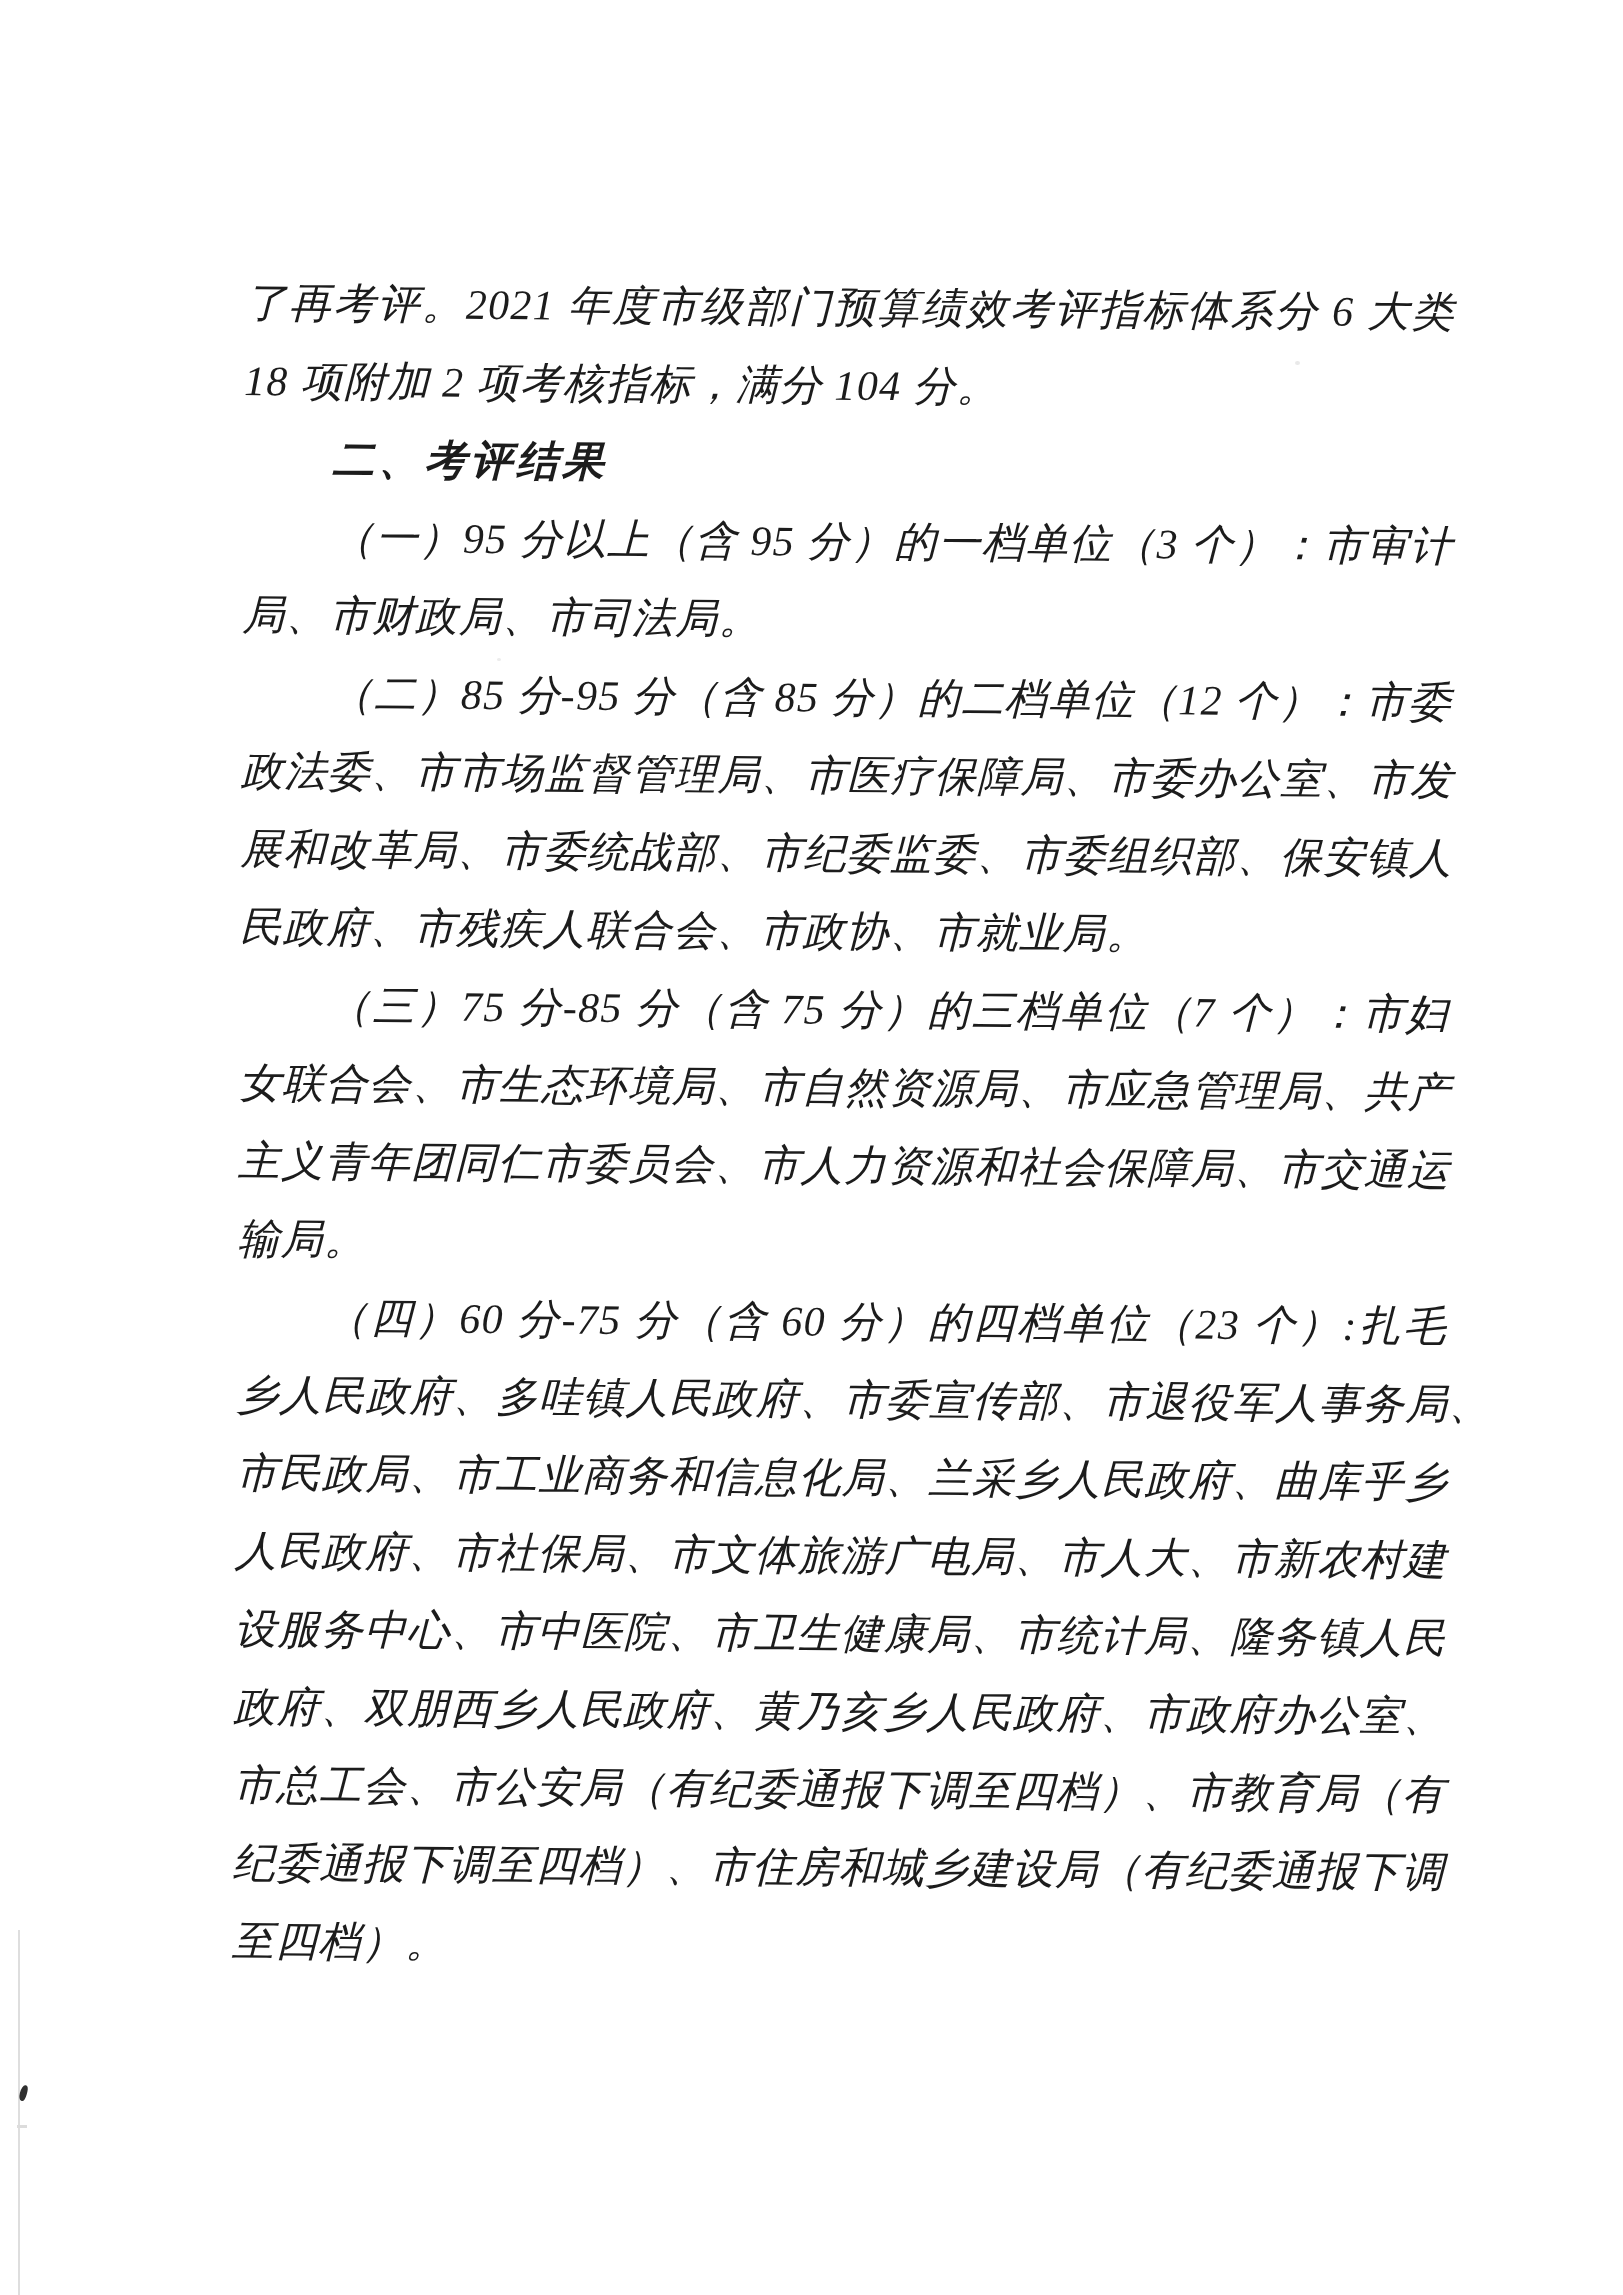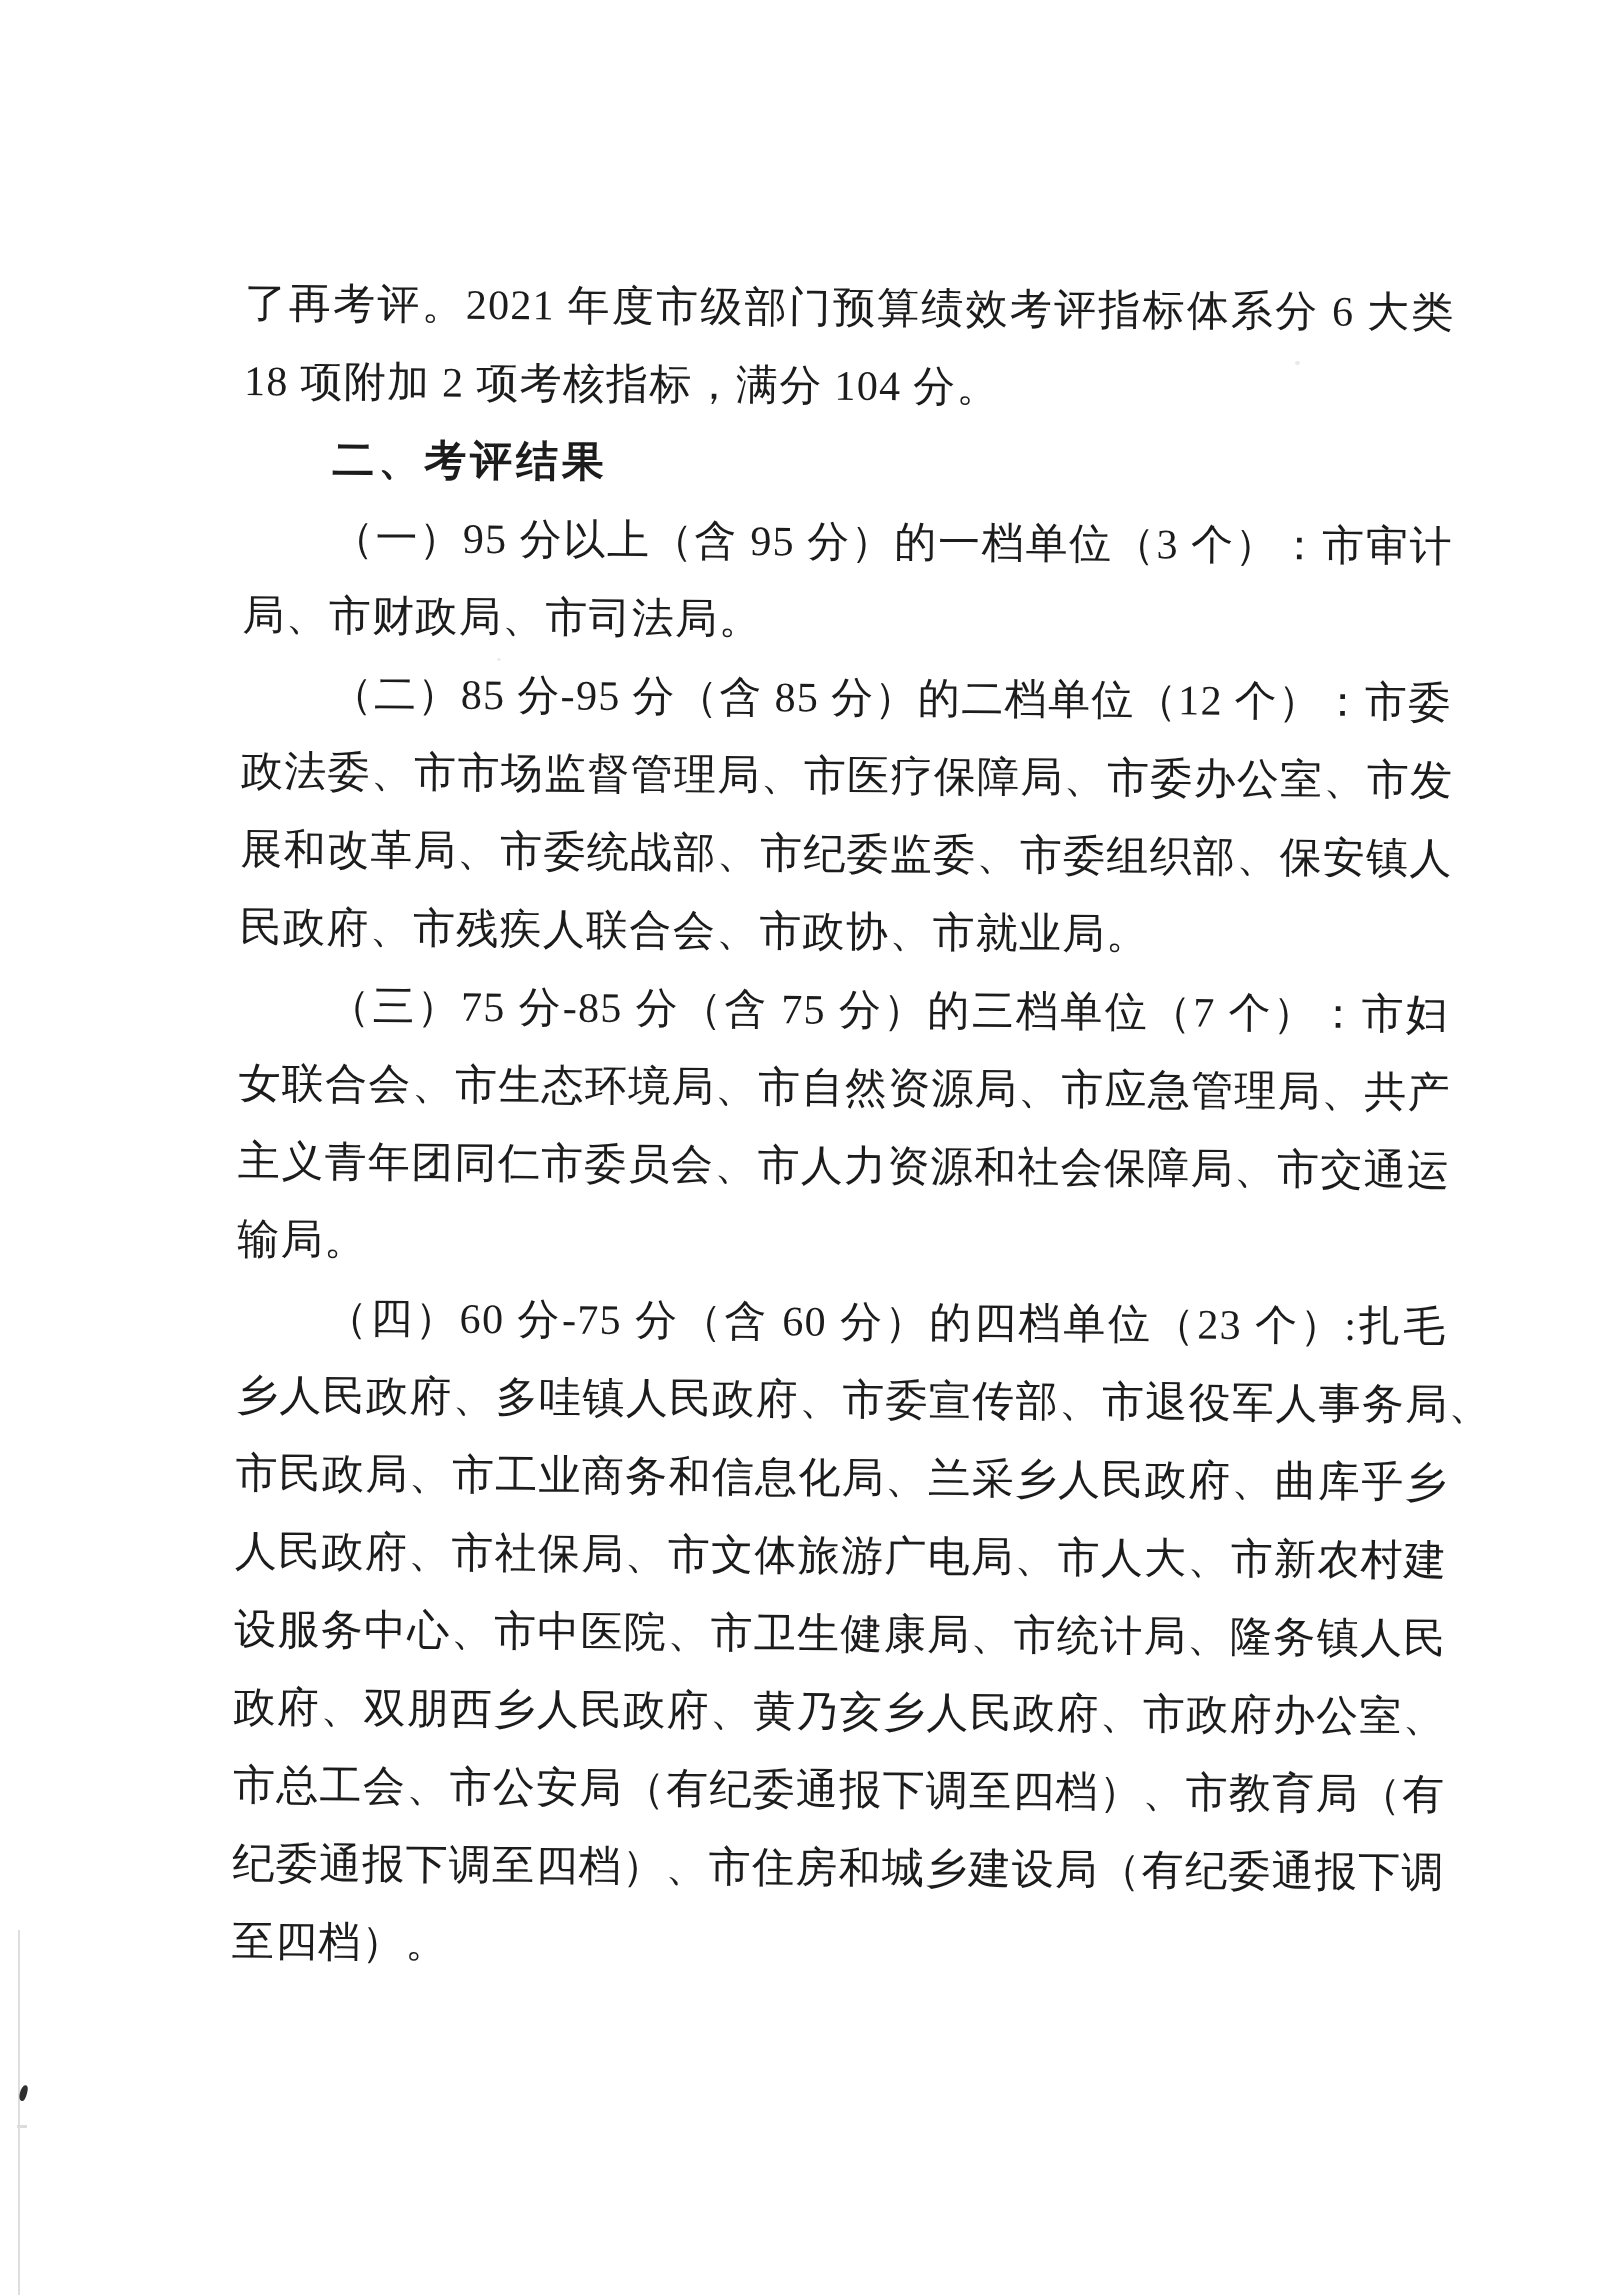--- a/index.html
+++ b/index.html
@@ -12,20 +12,21 @@
     height: 2295px;
     position: relative;
     overflow: hidden;
   }
   .sheet {
     position: absolute;
     left: 0; top: 0;
     width: 1623px;
     height: 2295px;
     background: #ffffff;
+    font-style: italic;
   }
   
   .content {
     position: absolute;
     left: 245px;
     top: 264px;
     width: 1210px;
     transform: rotate(0.45deg);
     transform-origin: 0 0;
     font-family: "Liberation Serif", "DejaVu Serif", serif;

